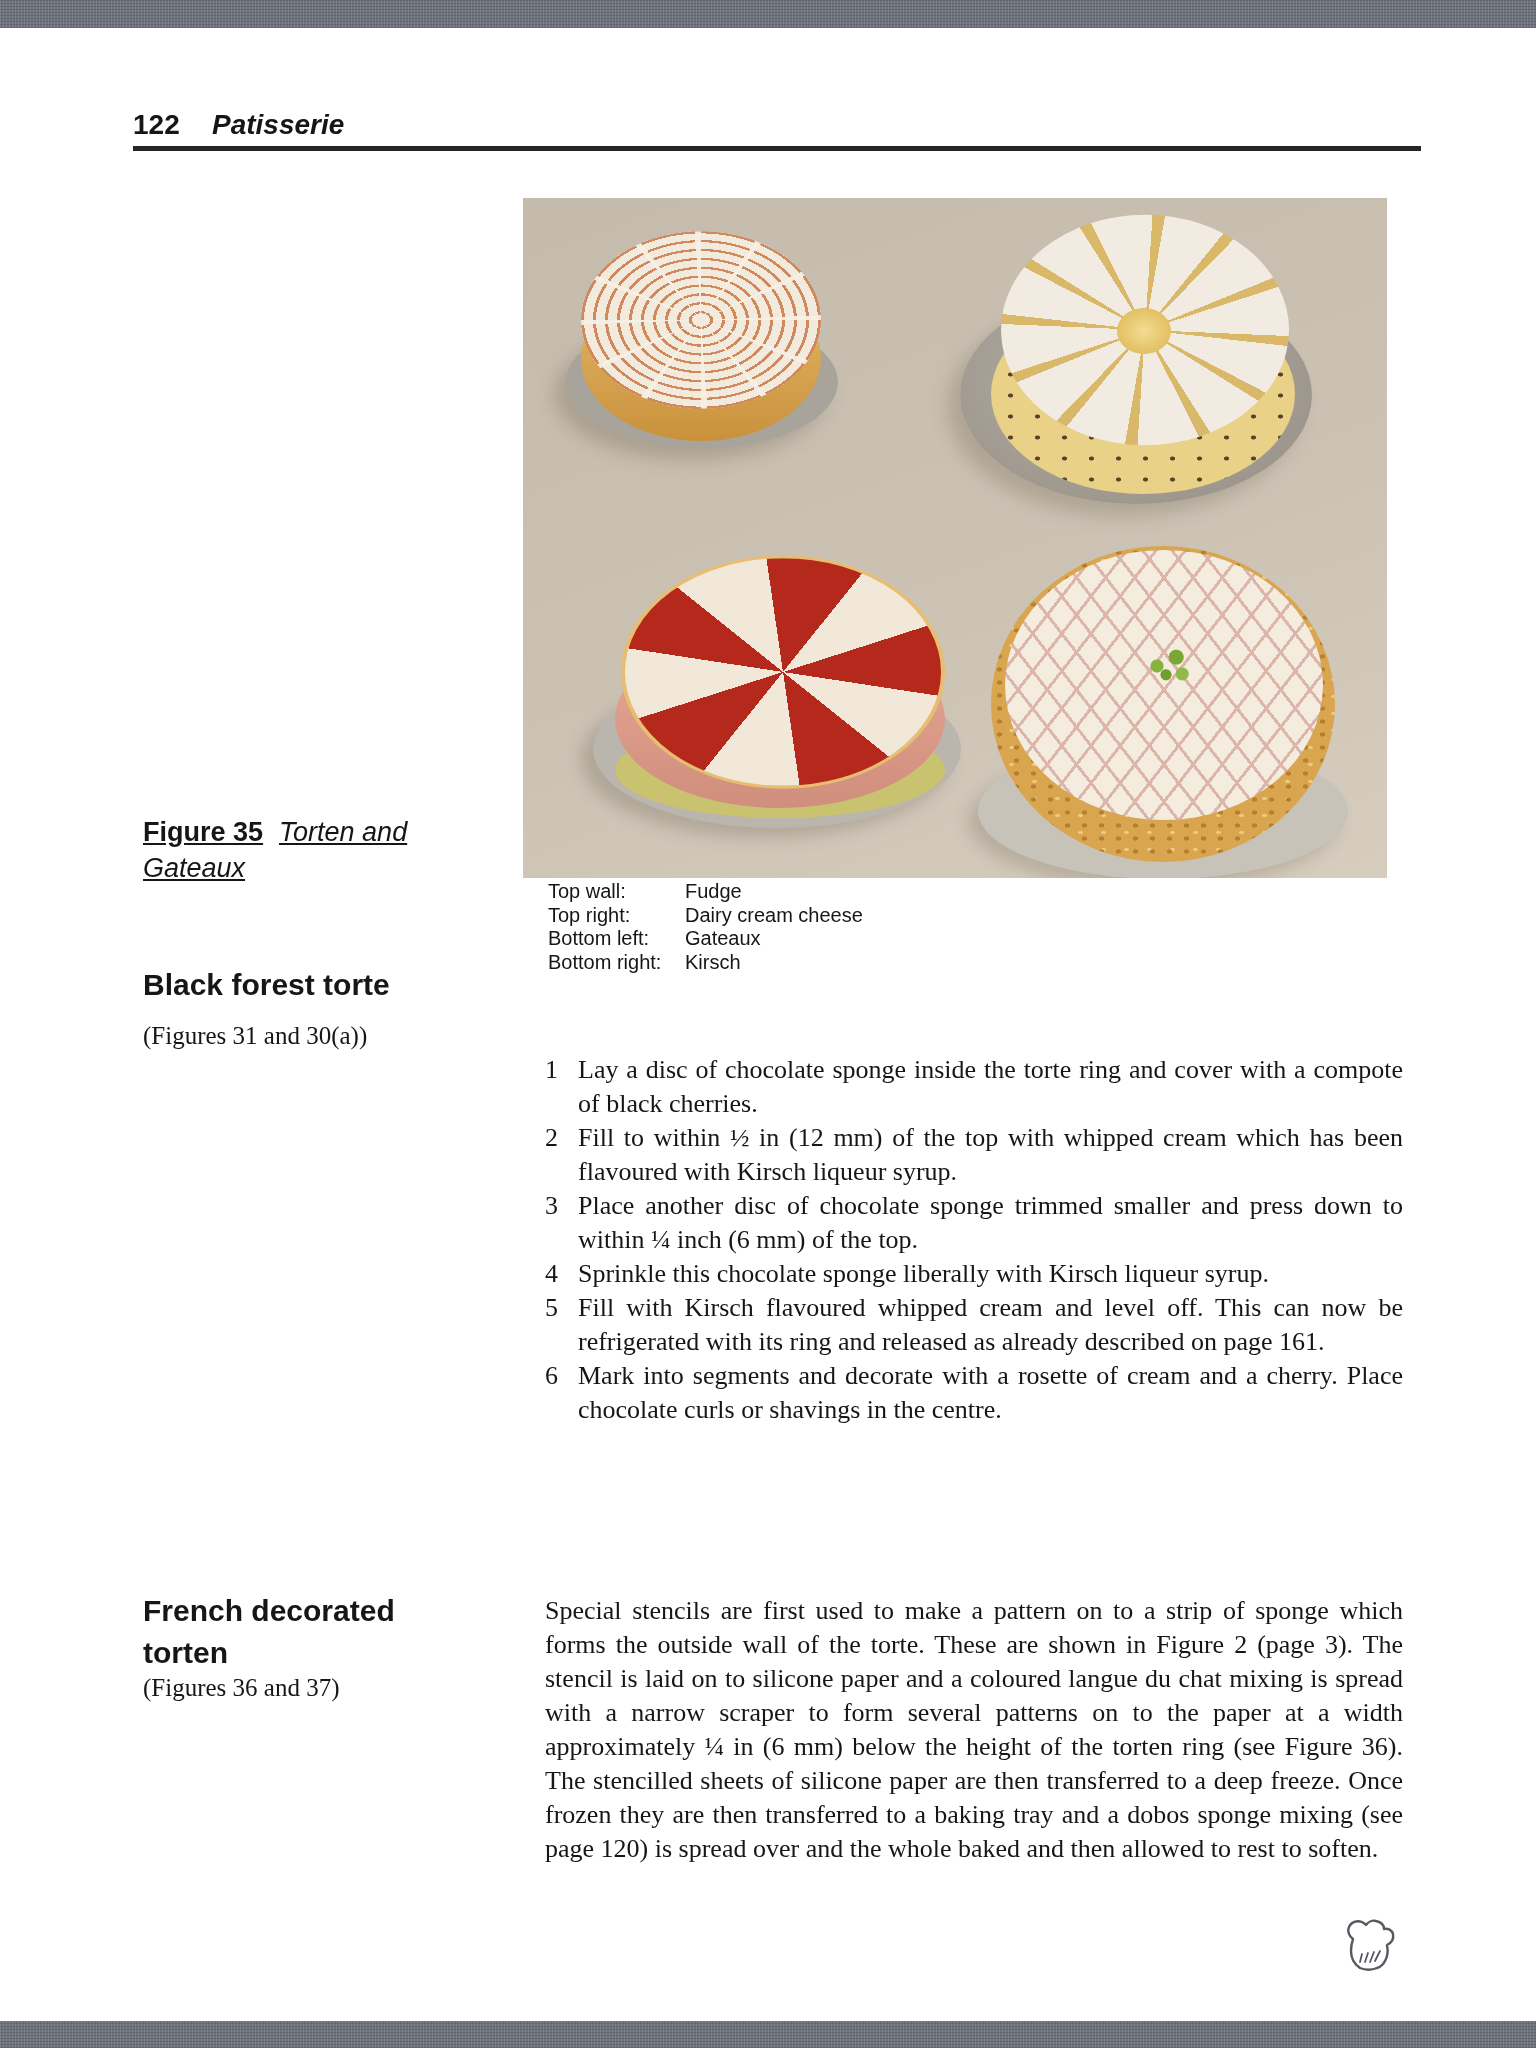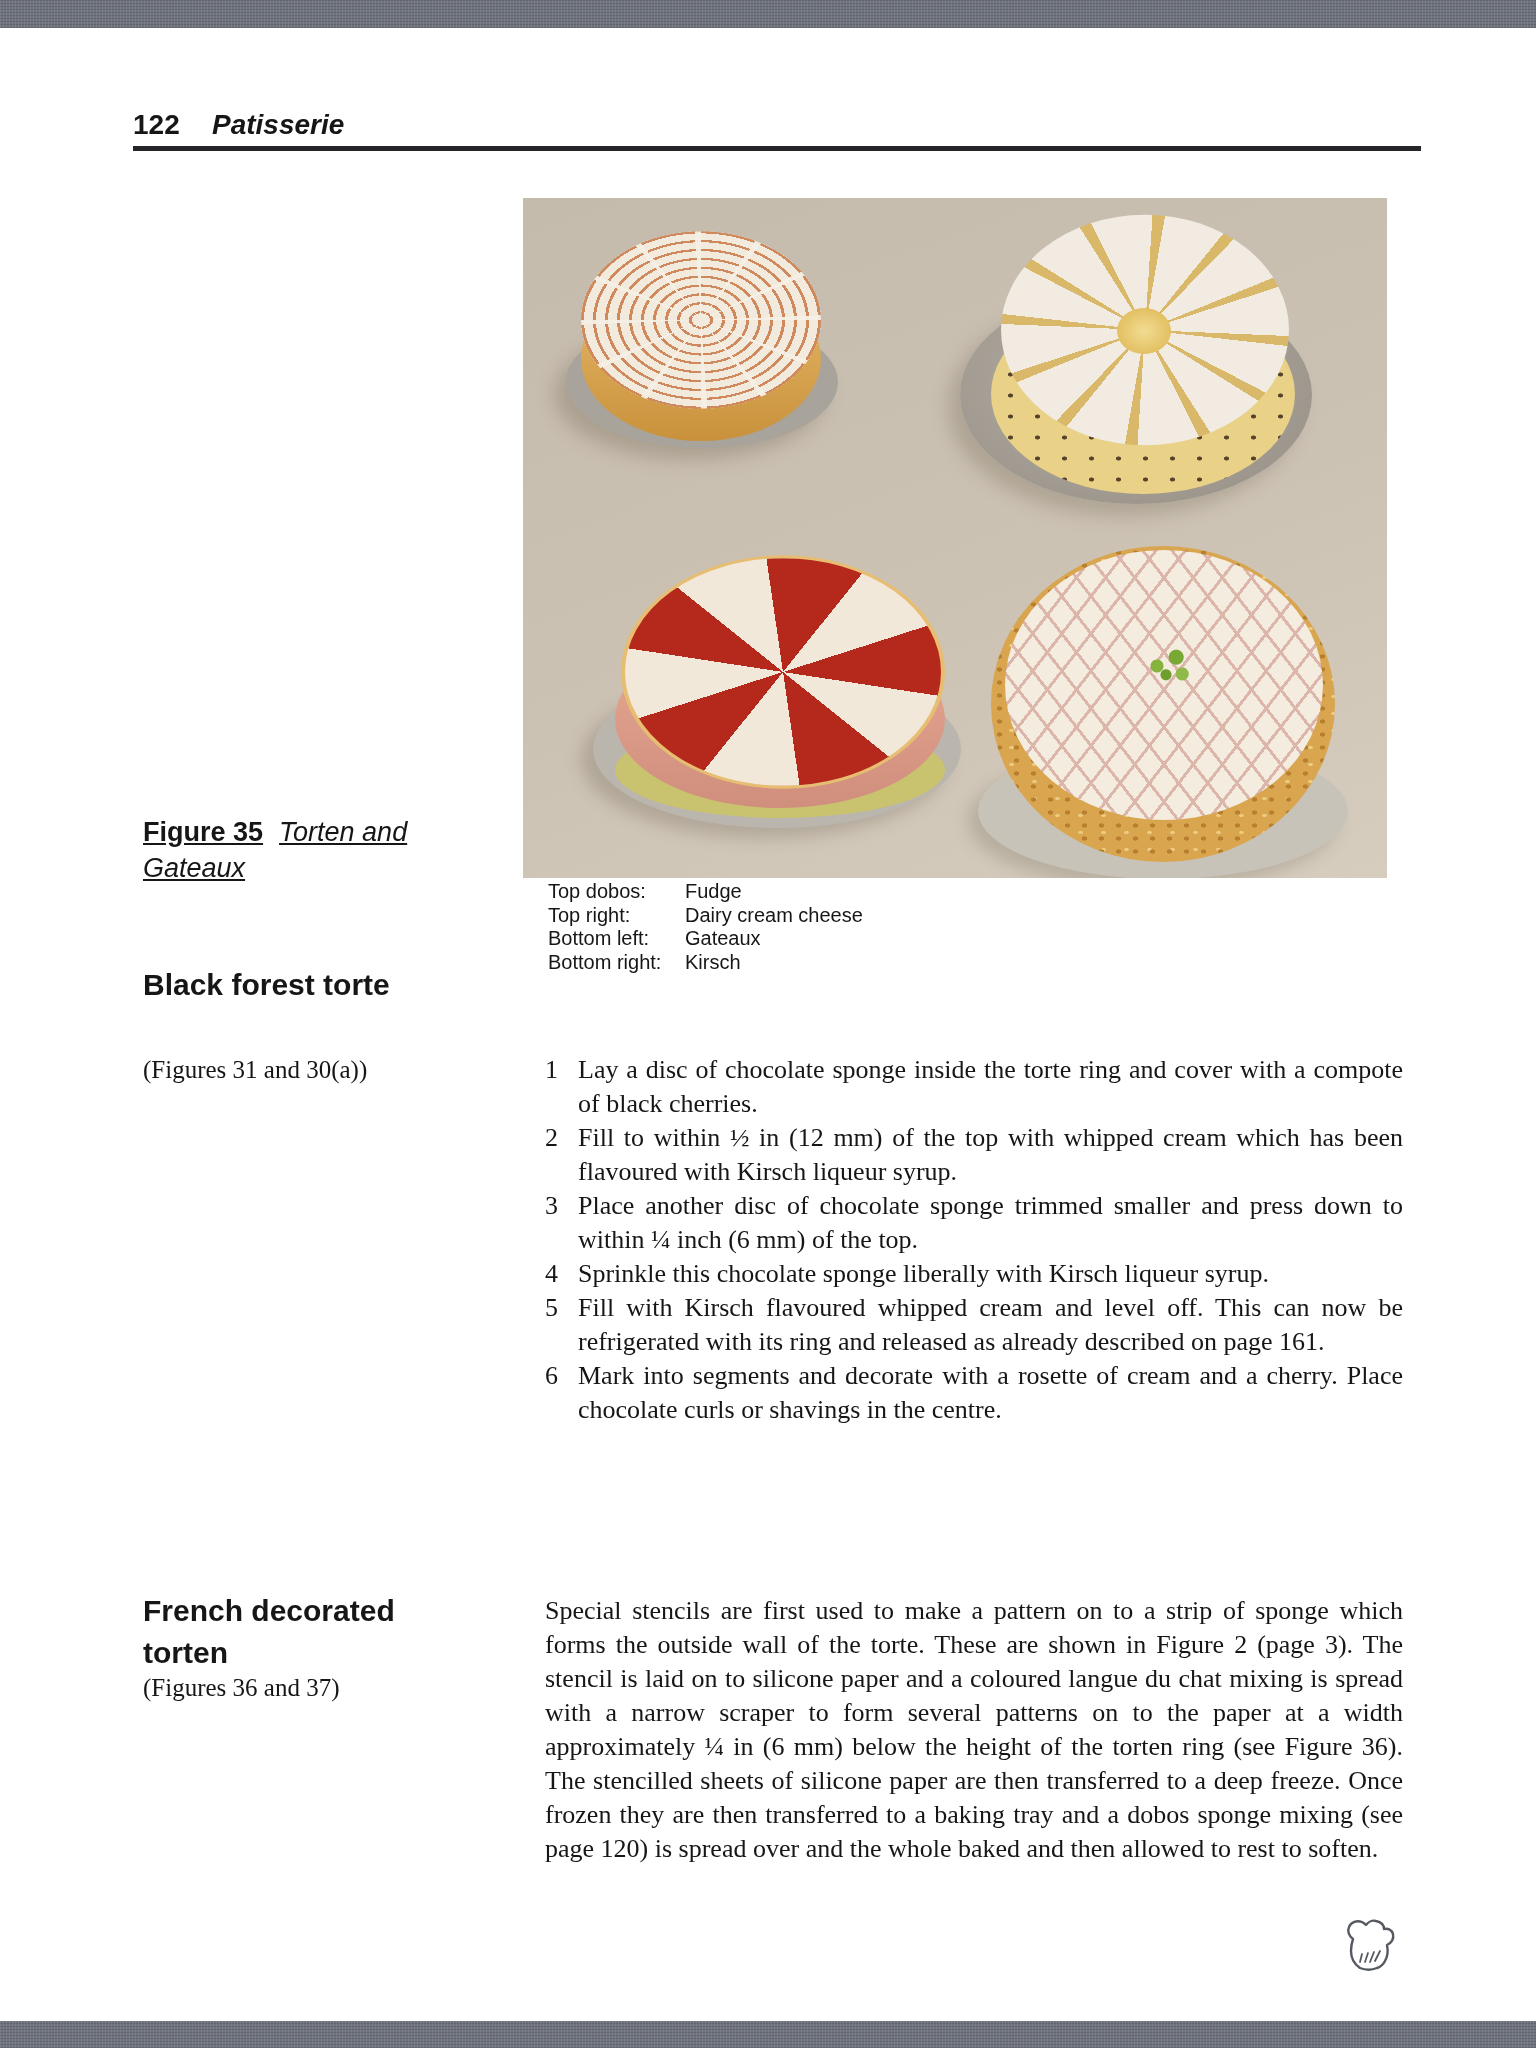--- a/index.html
+++ b/index.html
@@ -108,21 +108,21 @@
   .sec-head{position:absolute;left:143px;width:285px;font-family:"Liberation Sans",sans-serif;font-weight:bold;font-size:30px;line-height:42px;}
   .sec-sub{position:absolute;left:143px;font-size:25px;line-height:32px;}
   .sec-body{position:absolute;left:545px;width:858px;font-size:26px;line-height:34px;}
   .sec-body p{margin:0;text-align:justify;}
   .steps{margin-top:23px;}
   .step{display:flex;}
   .step-num{flex:0 0 33px;}
   .step-text{flex:1;margin:0;text-align:justify;}
 
   .s1-head{top:964px;}
-  .s1-sub{top:1054px;text-align:right;}
+  .s1-sub{top:1020px;text-align:right;}
   .s1-body{top:1030px;}
   .s2-head{top:1590px;}
   .s2-sub{top:1672px;}
   .s2-body{top:1594px;}
 
   
   .chef-hat{position:absolute;left:1340px;top:1916px;width:62px;height:60px;}
 </style>
 </head>
 <body>
@@ -162,21 +162,21 @@
     <div class="kir-top"></div>
     <div class="kir-green"></div>
   </div>
 </section>
 
 <div class="fig-caption">
   <span class="fig-label">Figure 35</span><span class="fig-title">Torten and Gateaux</span>
 </div>
 
 <div class="photo-captions">
-    <div class="cap-row"><span class="cap-label">Top dobos:</span><span>Fudge</span></div>
+    <div class="cap-row"><span class="cap-label">Top wall:</span><span>Fudge</span></div>
     <div class="cap-row"><span class="cap-label">Top right:</span><span>Dairy cream cheese</span></div>
     <div class="cap-row"><span class="cap-label">Bottom left:</span><span>Gateaux</span></div>
     <div class="cap-row"><span class="cap-label">Bottom right:</span><span>Kirsch</span></div>
   </div>
 
 <h2 class="sec-head s1-head" style="margin:0;">Black forest torte</h2>
 <div class="sec-sub s1-sub">(Figures 31 and 30(a))</div>
 <div class="sec-body s1-body">
   <div class="steps">
       <div class="step">

